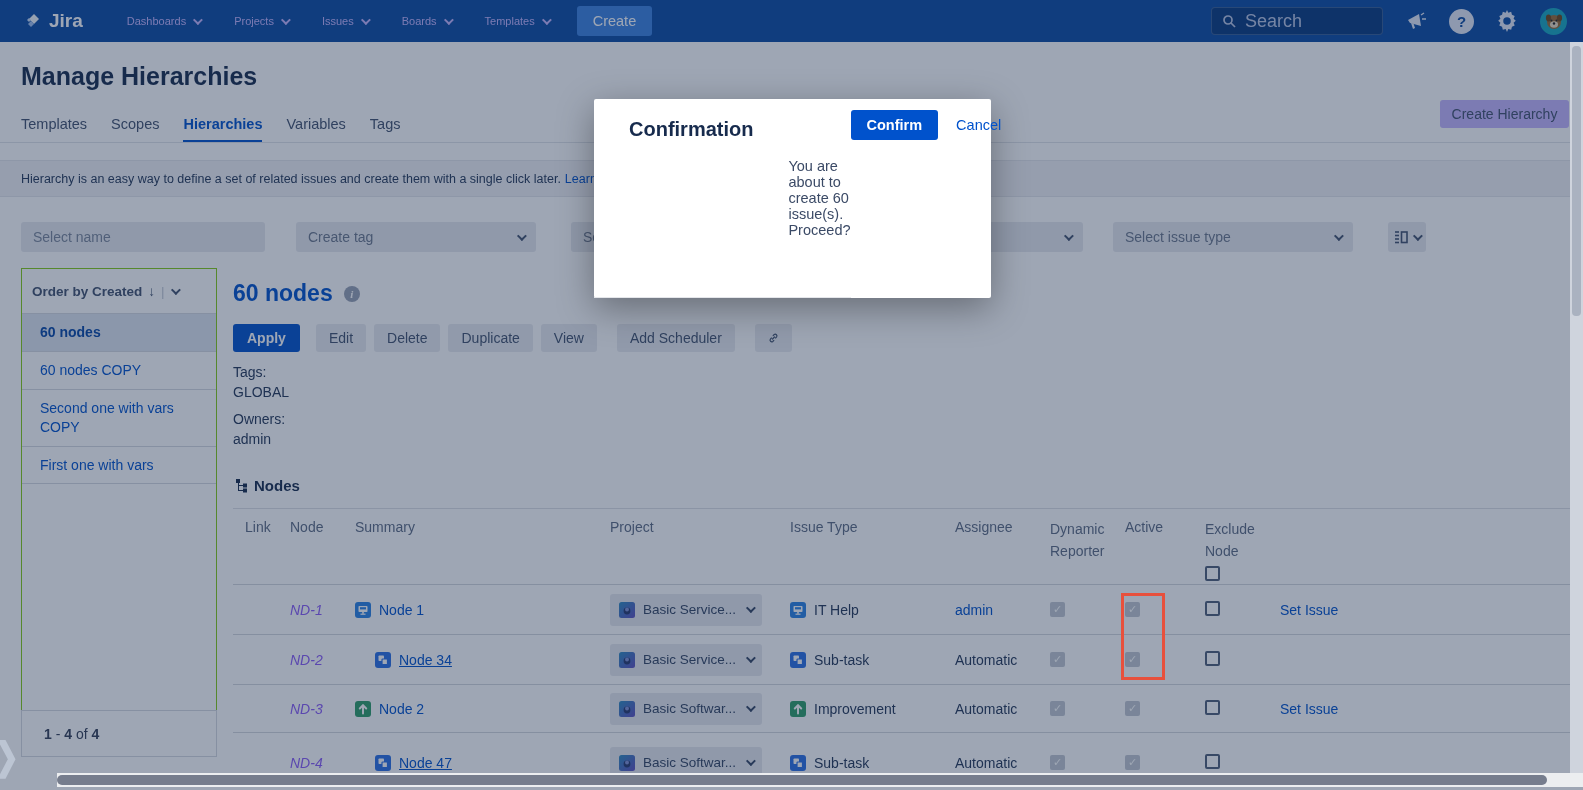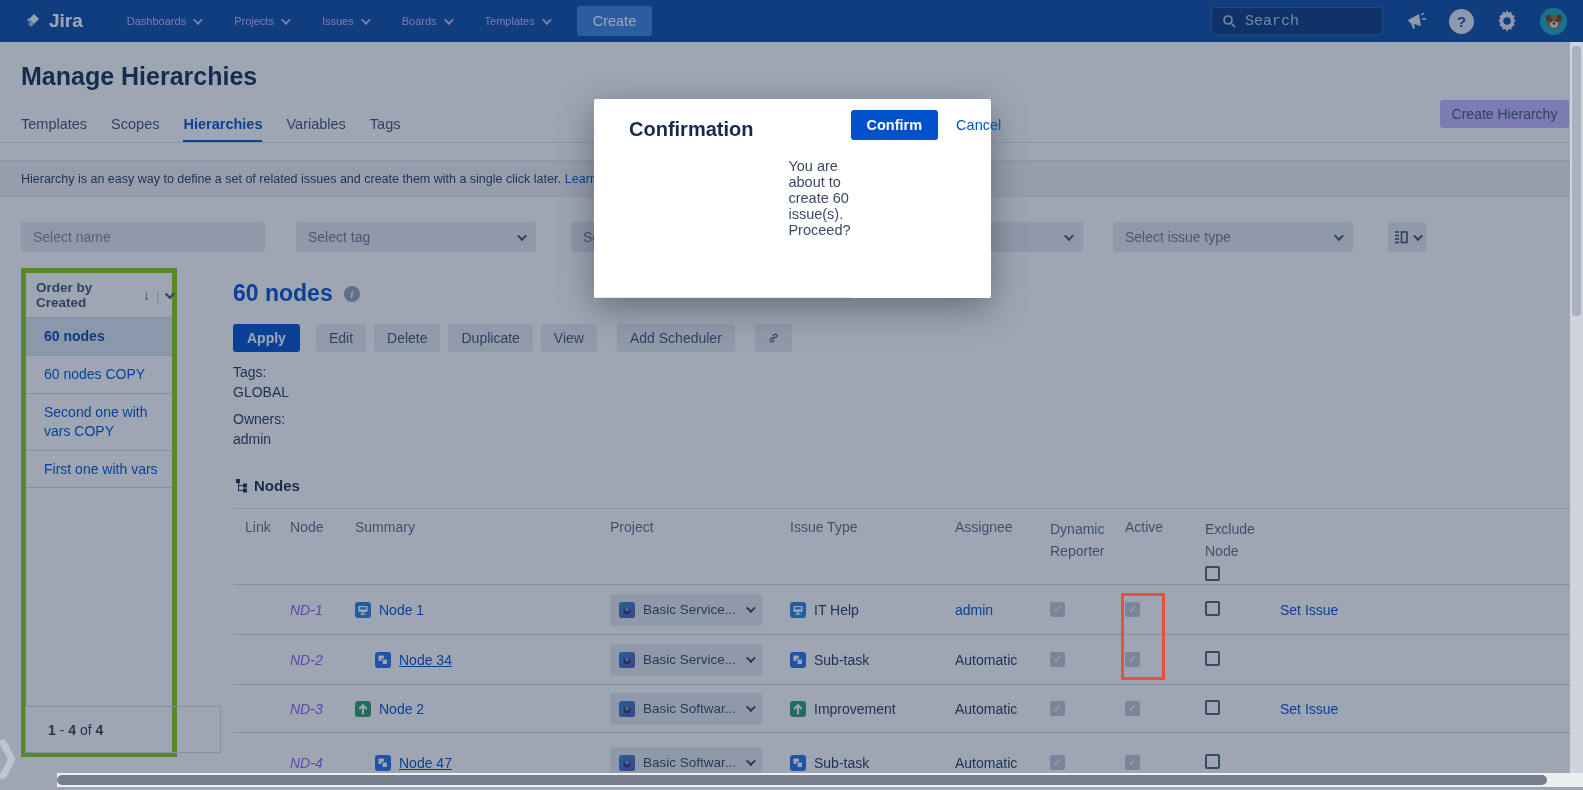--- a/index.html
+++ b/index.html
@@ -9,21 +9,21 @@
 
   
   .nav { position:absolute; left:0; top:0; width:1583px; height:42px; background:#0b4aa2; display:flex; align-items:center; z-index:1; }
   .brand { display:flex; align-items:center; gap:7px; margin-left:26px; color:#fff; font-size:19px; font-weight:bold; }
   .nav-items { display:flex; align-items:center; margin-left:44px; gap:34px; }
   .nav-item { display:flex; align-items:center; gap:7px; color:#c4b5fd; font-size:11px; cursor:pointer; }
   .chev { width:7px; height:7px; border-right:2px solid currentColor; border-bottom:2px solid currentColor; transform:rotate(45deg) translateY(-2px); display:inline-block; }
   .create-btn { margin-left:28px; background:#3b82e0; color:#fff; font-size:14.5px; padding:7px 16px; border-radius:3px; border:none; cursor:pointer; }
   .nav-right { margin-left:auto; display:flex; align-items:center; gap:22px; margin-right:16px; }
   .search-box { display:flex; align-items:center; gap:9px; width:172px; height:28px; background:rgba(0,0,0,0.22); border:1px solid rgba(255,255,255,0.18); border-radius:4px; padding:0 10px; }
-  .search-box input { background:transparent; border:none; outline:none; color:#dbe3f5; font-size:15px; width:120px; font-family:Liberation Mono, monospace; }
+  .search-box input { background:transparent; border:none; outline:none; color:#dbe3f5; font-size:18px; width:120px; font-family:Liberation Sans, sans-serif; }
   .search-box input::placeholder { color:#b9c6e4; }
   .nav-icon { color:#e3e9f6; display:flex; align-items:center; cursor:pointer; }
   .help-circle { width:25px; height:25px; border-radius:50%; background:#e3e9f6; color:#0b4aa2; font-weight:bold; font-size:15px; display:flex; align-items:center; justify-content:center; }
   .avatar { width:27px; height:27px; border-radius:50%; background:#17a8c0; overflow:hidden; display:flex; align-items:center; justify-content:center; }
 
   
   .page-title { position:absolute; left:21px; top:62px; font-size:25px; font-weight:bold; color:#172b4d; }
   .tabs { position:absolute; left:0; top:116px; width:1583px; height:27px; border-bottom:1px solid #e0e3e8; display:flex; gap:24px; padding-left:21px; }
   .tab { font-size:14.5px; color:#42526e; padding-bottom:9px; cursor:pointer; }
   .tab.active { color:#0052cc; font-weight:bold; border-bottom:2px solid #0052cc; }
@@ -38,21 +38,21 @@
   .f-select .chev { margin-left:auto; color:#42526e; }
   input.f-input { font-family:"Liberation Sans",sans-serif; outline:none; width:244px; left:21px; }
   input.f-input::placeholder { color:#7a869a; }
   .f-tag { left:296px; width:240px; }
   .f-3 { left:571px; width:240px; }
   .f-4 { left:843px; width:240px; }
   .f-it { left:1113px; width:240px; }
   .f-cols { position:absolute; left:1388px; width:38px; height:30px; background:#e7e9ee; border-radius:3px; display:flex; align-items:center; justify-content:center; gap:5px; color:#42526e; cursor:pointer; }
 
   
-  .sidebar { position:absolute; left:21px; top:268px; width:156px; height:489px; border:5px solid #84cc16; background:#fff; }
+  .sidebar { position:absolute; left:21px; top:268px; width:196px; height:489px; border:1px solid #84cc16; background:#fff; }
   .sb-head { height:45px; border-bottom:1px solid #d6dae1; display:flex; align-items:center; padding-left:10px; gap:6px; font-size:13.5px; font-weight:bold; color:#42526e; }
   .sb-head .bar { color:#c3c9d4; font-weight:normal; }
   .sb-item { border-bottom:1px solid #d6dae1; padding:9px 10px 9px 18px; font-size:14px; color:#0052cc; cursor:pointer; line-height:1.35; }
   .sb-item.selected { background:#dfe5ef; color:#0747a6; font-weight:bold; }
   .sb-pagination { position:absolute; left:-1px; bottom:-1px; width:196px; height:47px; border:1px solid #d6dae1; display:flex; align-items:center; padding-left:22px; font-size:14px; color:#343f57; }
   .sb-pagination b { font-weight:bold; }
   .sb-pagination span { white-space:pre; }
 
   
   .detail-title { position:absolute; left:233px; top:280px; font-size:23px; font-weight:bold; color:#0052cc; display:flex; align-items:center; gap:11px; }
@@ -190,21 +190,21 @@
   <button class="create-hier-btn">Create Hierarchy</button>
 
   <div class="desc-band">
     <span>Hierarchy is an easy way to define a set of related issues and create them with a single click later.</span>
     <a href="#">Learn more</a>
   </div>
 
   <div class="filters">
     <input class="f-input" placeholder="Select name" style="">
     <div class="f-select f-tag">
-        <span>Select tag</span>
+        <span>Create tag</span>
         <i class="chev"></i>
       </div>
     <div class="f-select f-3">
         <span>Sele</span>
       </div>
     <div class="f-select f-4">
         <span></span>
         <i class="chev"></i>
       </div>
     <div class="f-select f-it">

